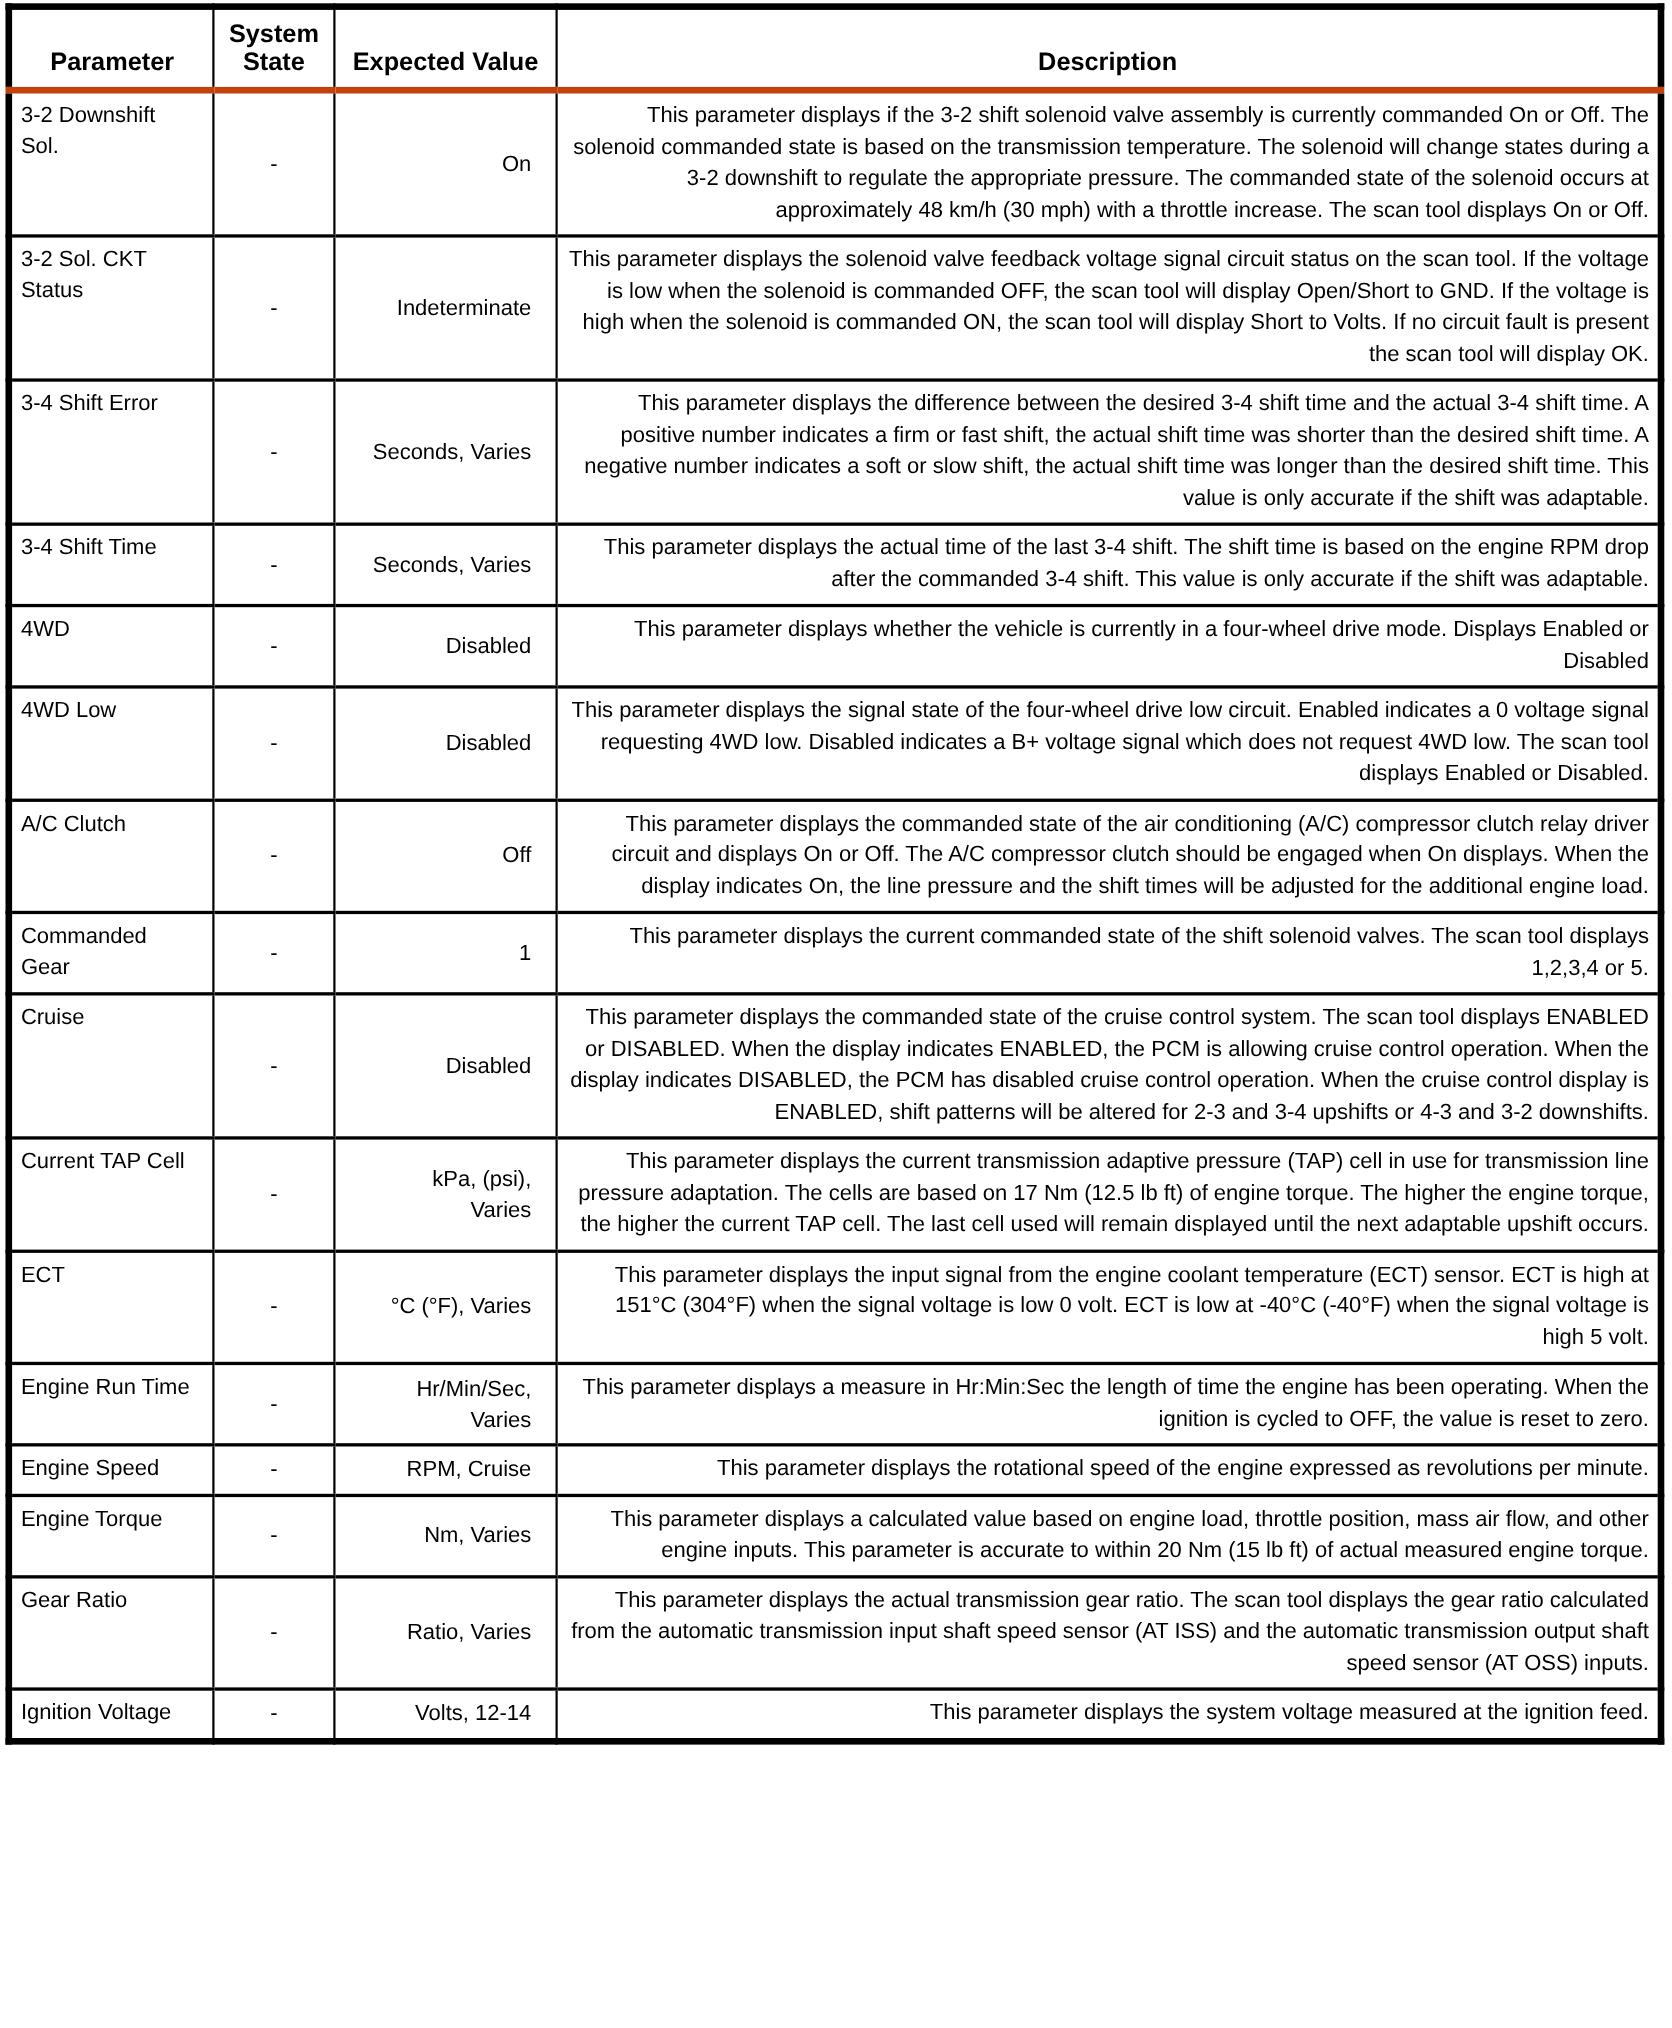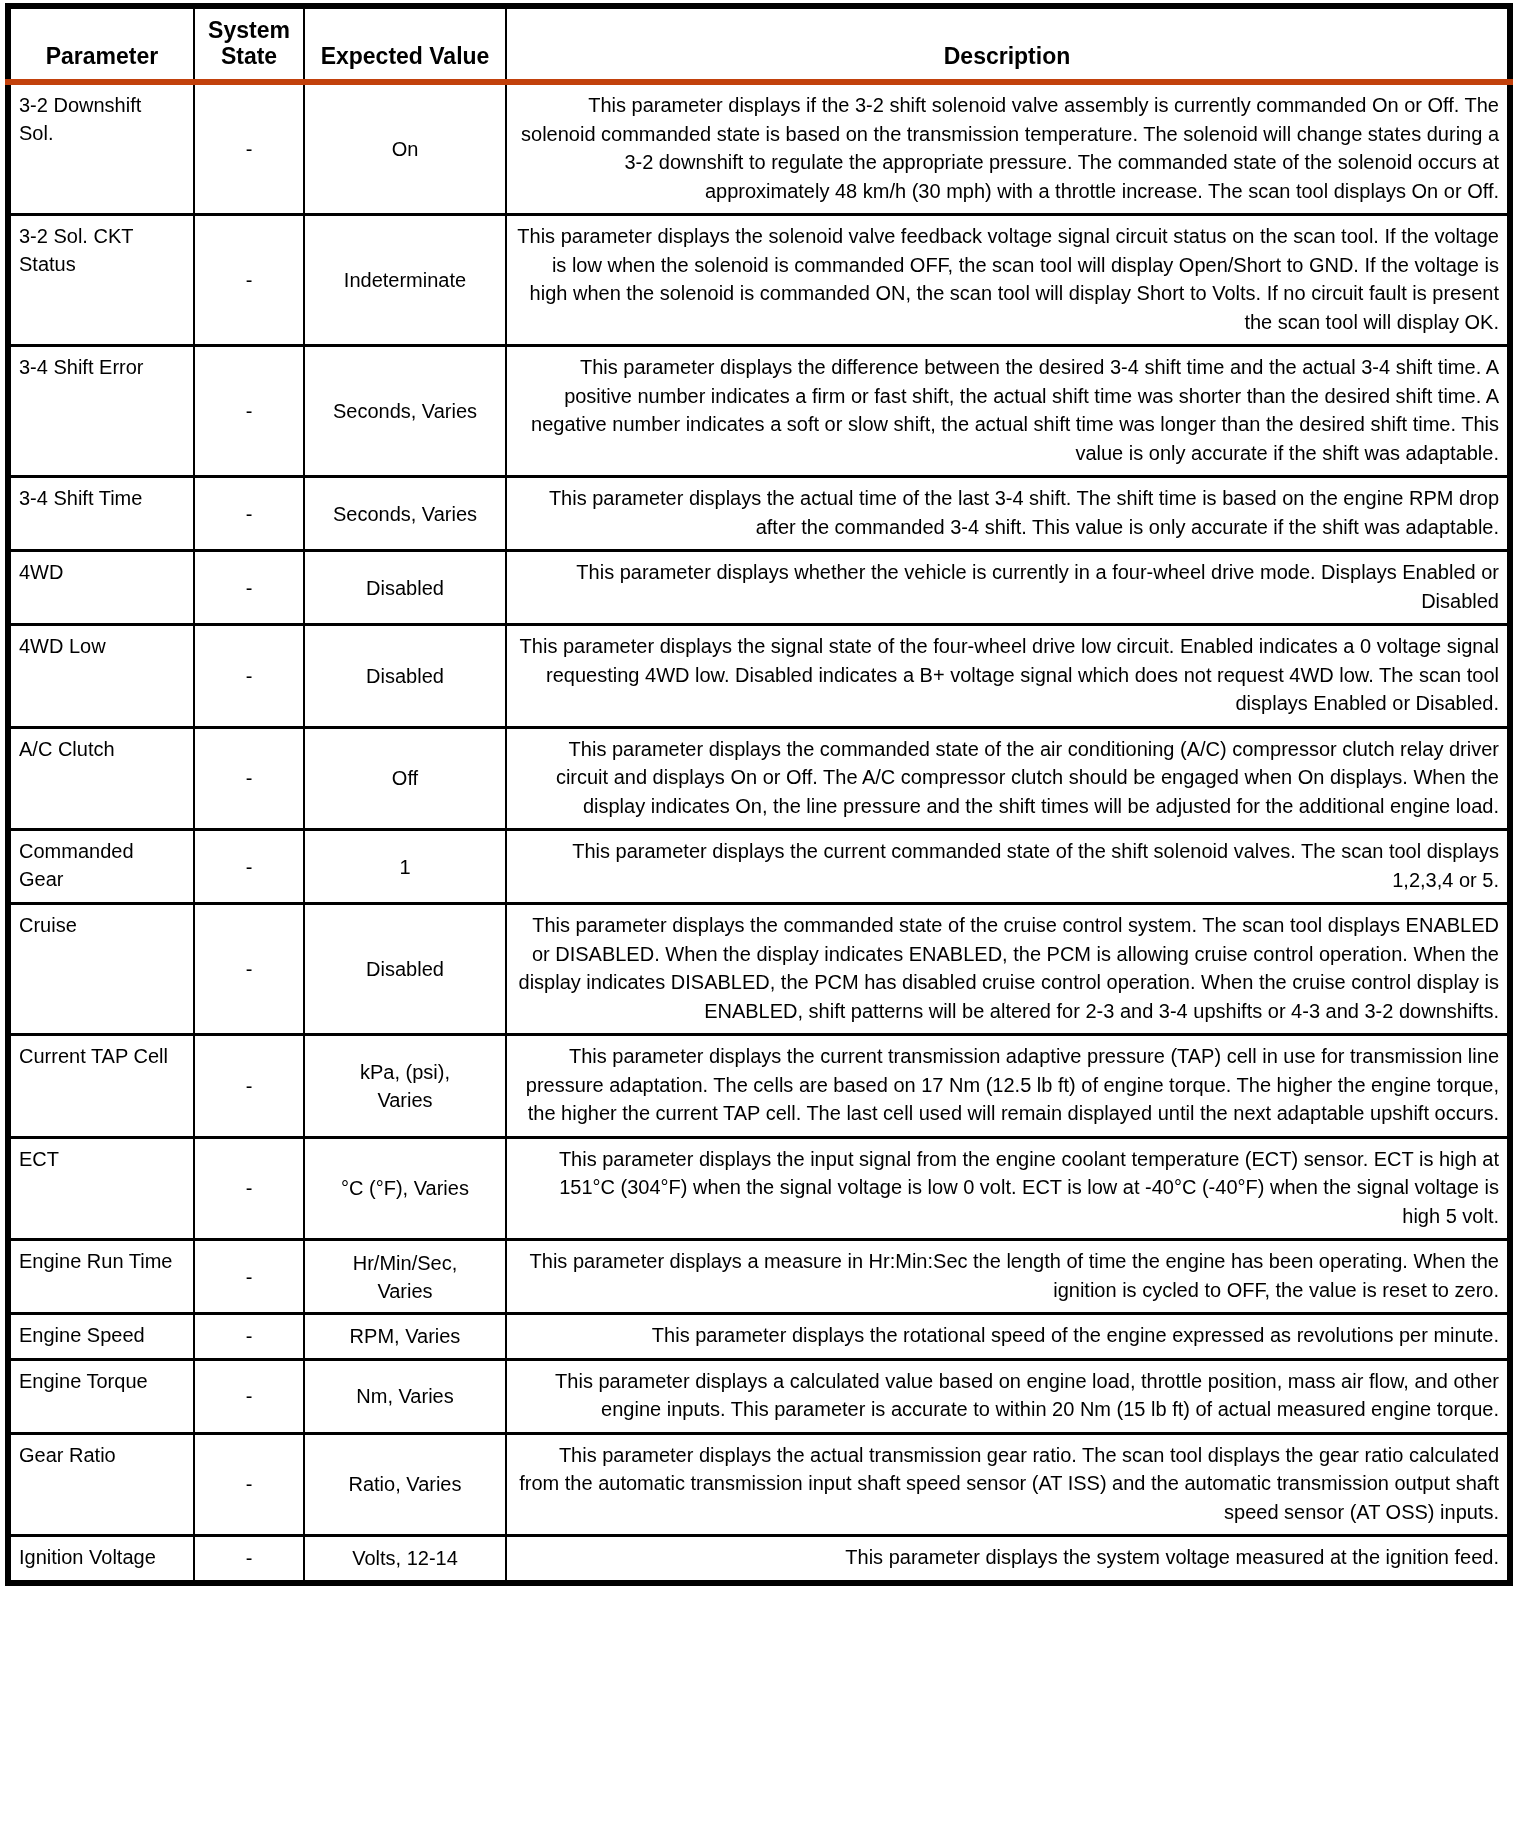--- a/index.html
+++ b/index.html
@@ -52,22 +52,22 @@
     text-align: left;
     padding: 6px 14px 6px 8px;
   }
   td.cell-state {
     vertical-align: middle;
     text-align: center;
     padding: 4px 6px;
   }
   td.cell-expected {
     vertical-align: middle;
-    text-align: center;
-    padding: 4px 8px;
+    text-align: right;
+    padding: 4px 22px;
     white-space: pre-line;
   }
   td.cell-desc {
     vertical-align: top;
     text-align: right;
     padding: 6px 8px 8px 10px;
     line-height: 28.5px;
   }
 </style>
 </head>
@@ -160,21 +160,21 @@
       <tr>
         <td class="cell-param">Engine Run Time</td>
         <td class="cell-state">-</td>
         <td class="cell-expected">Hr/Min/Sec,
 Varies</td>
         <td class="cell-desc">This parameter displays a measure in Hr:Min:Sec the length of time the engine has been operating. When the ignition is cycled to OFF, the value is reset to zero.</td>
       </tr>
       <tr>
         <td class="cell-param">Engine Speed</td>
         <td class="cell-state">-</td>
-        <td class="cell-expected">RPM, Varies</td>
+        <td class="cell-expected">RPM, Cruise</td>
         <td class="cell-desc">This parameter displays the rotational speed of the engine expressed as revolutions per minute.</td>
       </tr>
       <tr>
         <td class="cell-param">Engine Torque</td>
         <td class="cell-state">-</td>
         <td class="cell-expected">Nm, Varies</td>
         <td class="cell-desc">This parameter displays a calculated value based on engine load, throttle position, mass air flow, and other engine inputs. This parameter is accurate to within 20 Nm (15 lb ft) of actual measured engine torque.</td>
       </tr>
       <tr>
         <td class="cell-param">Gear Ratio</td>

